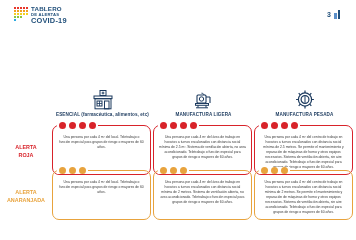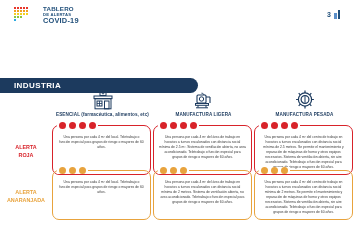--- a/index.html
+++ b/index.html
@@ -5,21 +5,21 @@
   * { box-sizing: border-box; margin: 0; padding: 0; }
   html, body {
     width: 356px; height: 220px;
     background: #ffffff;
     font-family: "Liberation Sans", sans-serif;
     overflow: hidden;
   }
   #page { position: relative; width: 356px; height: 220px; background: #fff; }
 
   
-  .logo-wrap { position: absolute; left: 14px; top: 6px; display: flex; align-items: flex-start; gap: 12px; }
+  .logo-wrap { position: absolute; left: 14px; top: 6px; display: flex; align-items: flex-start; }
   .dotgrid { display: grid; grid-template-columns: repeat(5, 2px); grid-auto-rows: 2px; gap: 1px; margin-right: 3px; margin-top: 1px; }
   .dotgrid i { display: block; width: 2px; height: 2px; border-radius: 0; }
   .logo-text { line-height: 1; }
   .logo-l1 { font-size: 6.2px; font-weight: bold; color: #1f4e79; letter-spacing: .2px; font-family: "Liberation Sans", sans-serif; }
   .logo-l2 { font-size: 4.2px; font-weight: bold; color: #1f4e79; letter-spacing: .2px; margin-top: .5px; }
   .logo-l3 { font-size: 7.4px; font-weight: bold; color: #1f4e79; letter-spacing: .2px; margin-top: .3px; }
 
   
   .pagenum { position: absolute; right: 16px; top: 10px; display: flex; align-items: center; gap: 3px; }
   .pagenum .num { font-size: 7px; font-weight: bold; color: #1f4e79; }
@@ -128,23 +128,20 @@
   </div>
 
   <div class="pagenum">
     <span class="num">3</span>
     <span class="barsicon">
         <span></span>
         <span></span>
       </span>
   </div>
 
-  <div class="banner">
-    <span class="label">INDUSTRIA</span>
-  </div>
 
   <div class="cols">
 
     <div class="col">
       <div class="icon">
         <svg class="svgicon" width="22" height="20" viewBox="0 0 22 20">
           <rect x="8" y="0.5" width="6" height="5" fill="none" stroke="#1c3a5e" stroke-width="1"></rect>
           <path d="M11 1.6v2.8M9.6 3h2.8" stroke="#1c3a5e" stroke-width="1"></path>
           <rect x="2" y="6" width="18" height="2.6" fill="none" stroke="#1c3a5e" stroke-width="1"></rect>
           <rect x="3" y="8.8" width="16" height="10" fill="none" stroke="#1c3a5e" stroke-width="1"></rect>

